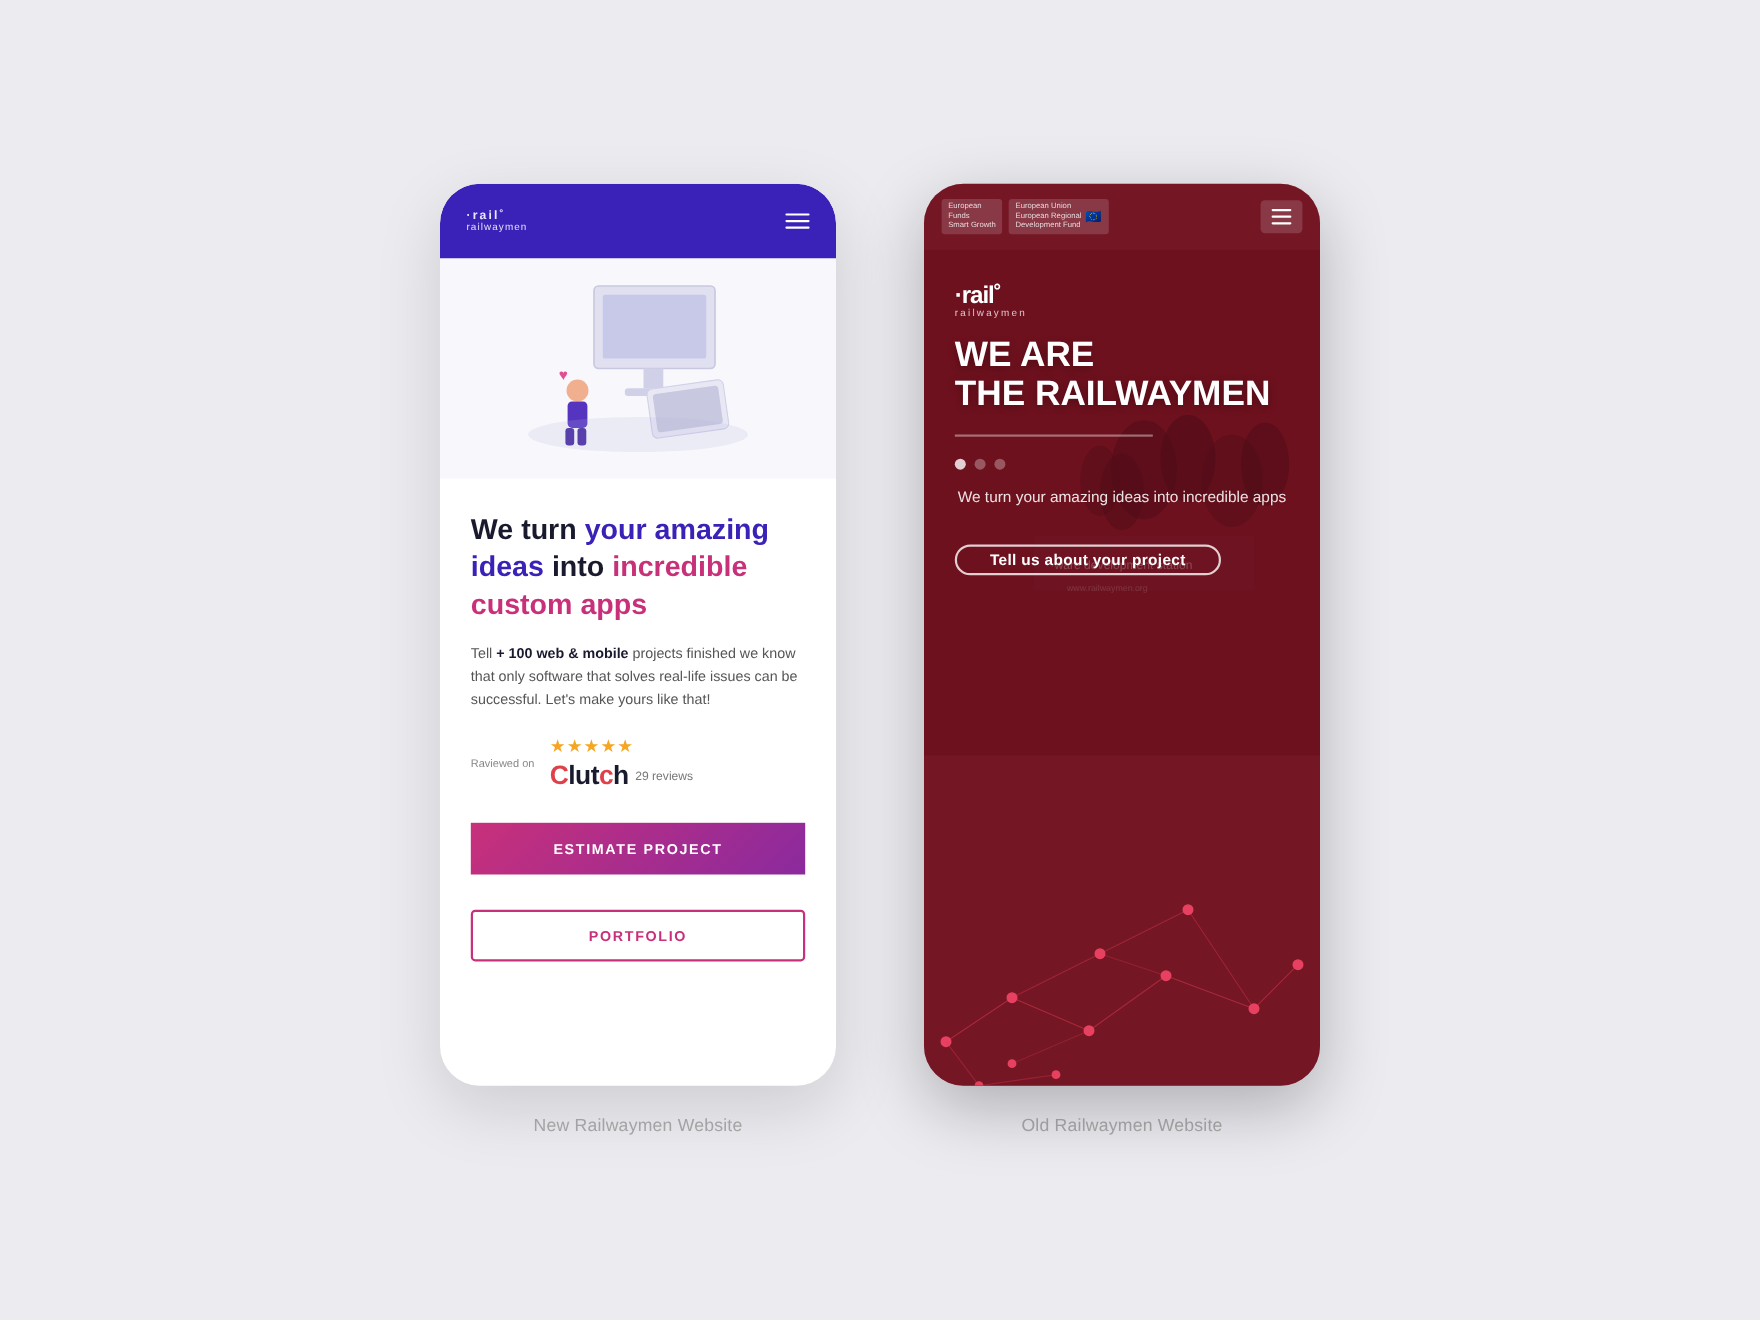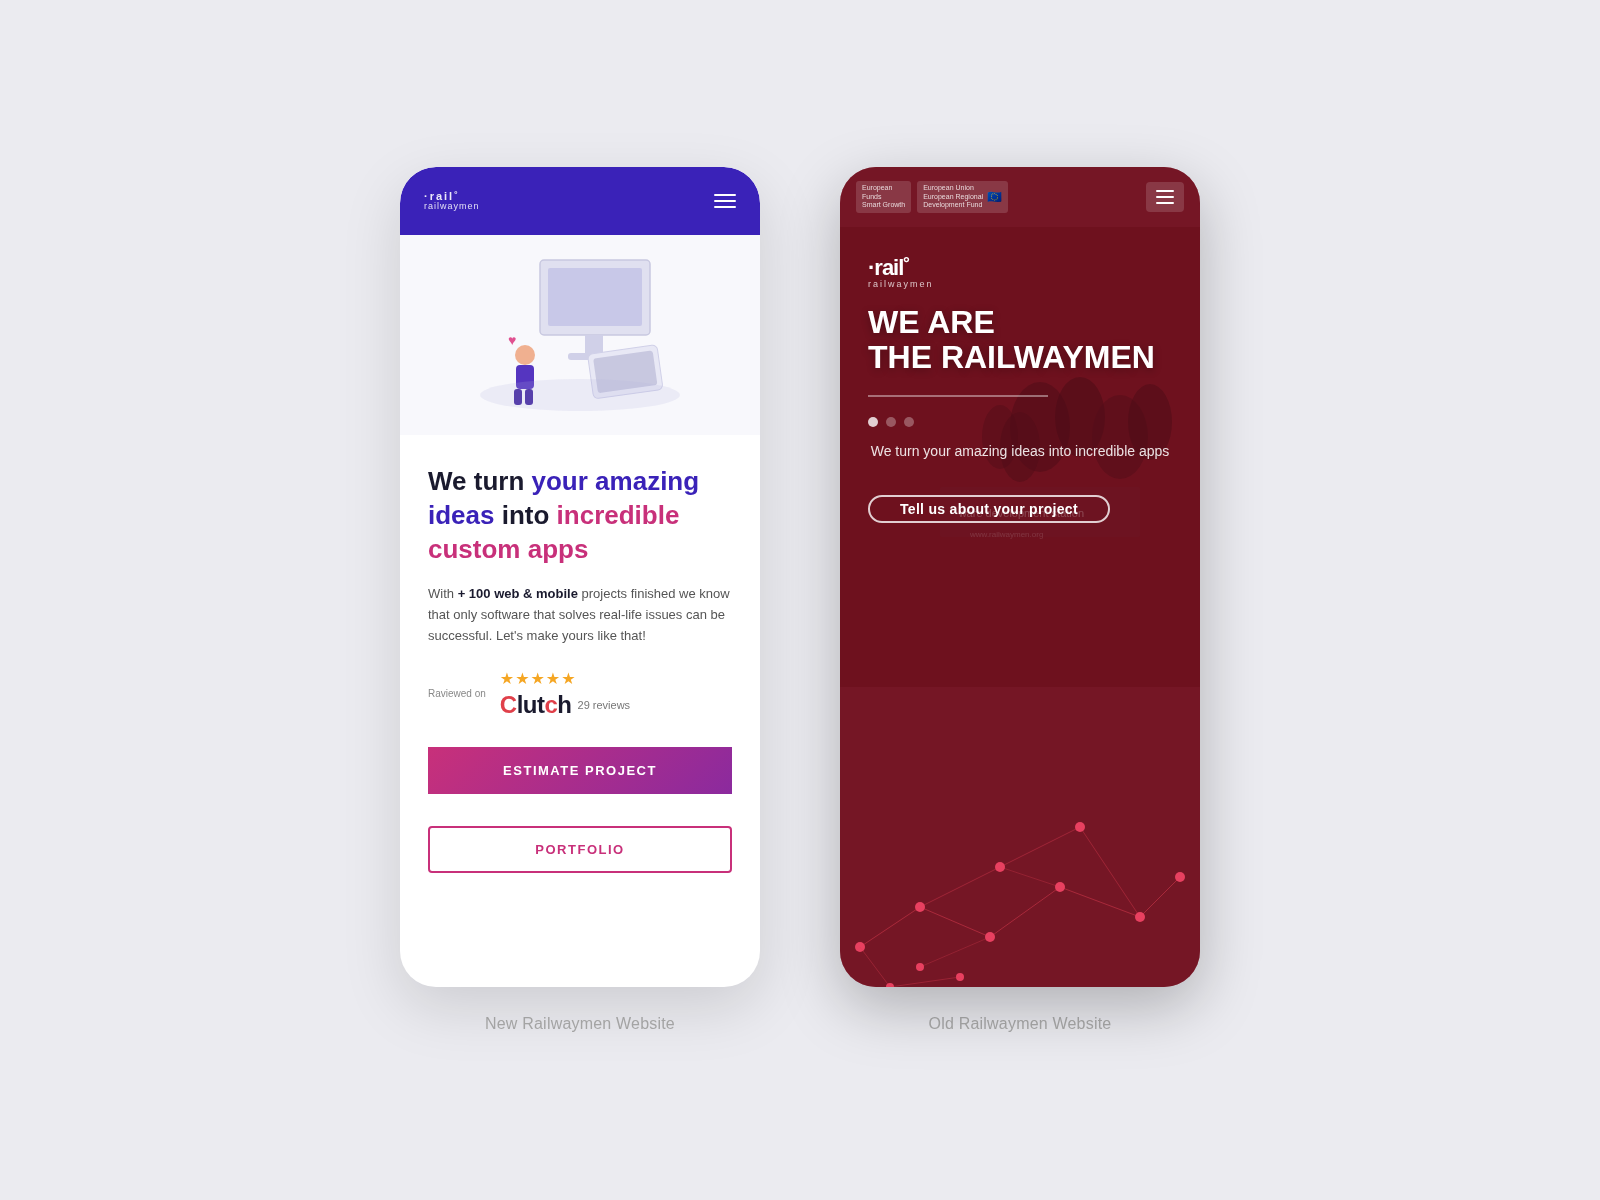--- a/index.html
+++ b/index.html
@@ -420,21 +420,21 @@
 
           <ellipse cx="160" cy="155" rx="100" ry="16" fill="rgba(180,180,220,0.18)"></ellipse>
         </svg>
       </div>
 
       <div class="phone-new-content">
         <div class="headline-new">
           <span>We turn </span><span class="purple">your amazing ideas</span><span> into </span><span class="pink">incredible custom apps</span>
         </div>
         <div class="subtext-new">
-          <span>With </span><strong>+ 100 web &amp; mobile</strong><span> projects finished we know that only software that solves real-life issues can be successful. Let's make yours like that!</span>
+          <span>Tell </span><strong>+ 100 web &amp; mobile</strong><span> projects finished we know that only software that solves real-life issues can be successful. Let's make yours like that!</span>
         </div>
 
         <div class="clutch-row">
           <div class="clutch-reviewed">Raviewed on</div>
           <div class="clutch-logo-area">
             <div class="clutch-stars">★★★★★</div>
             <div class="clutch-name-row">
               <div class="clutch-name"><span style="color:#e0404a">C</span>lut<span style="color:#e0404a">c</span>h</div>
               <div class="clutch-reviews">29 reviews</div>
             </div>

